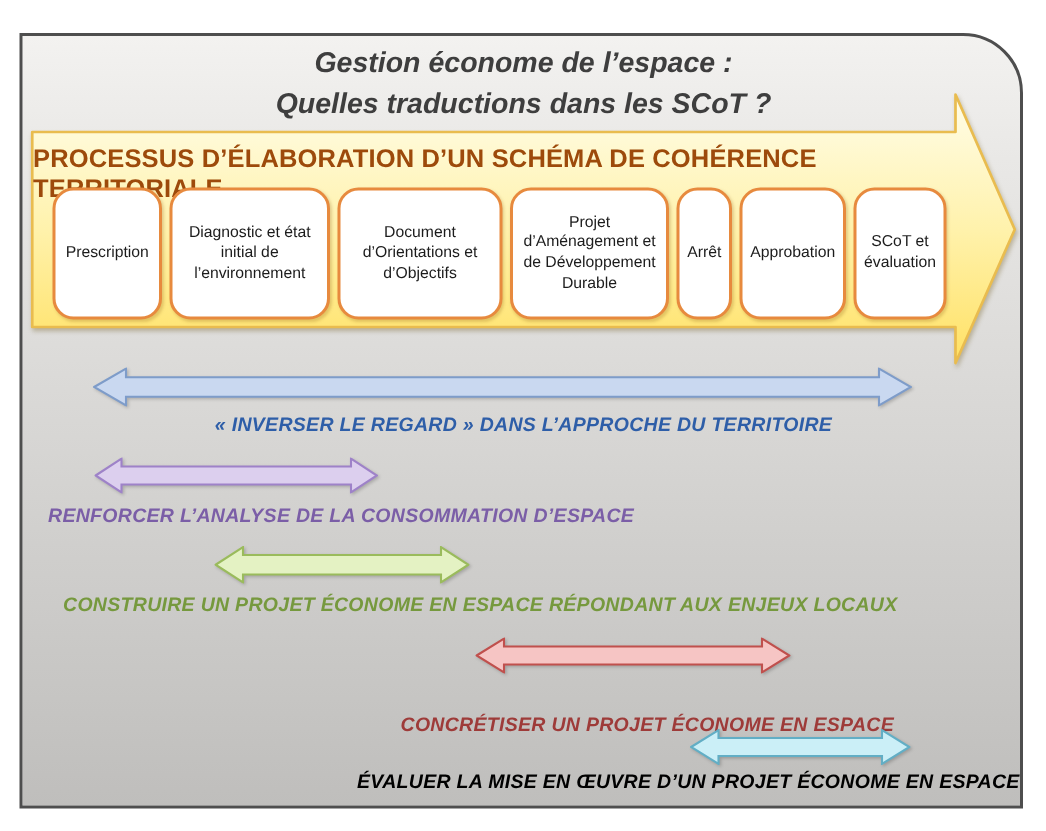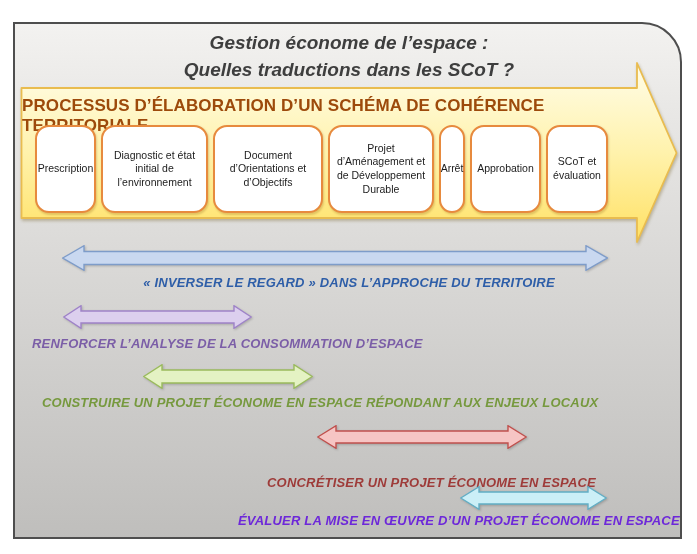--- a/index.html
+++ b/index.html
@@ -41,25 +41,25 @@
         <stop offset="0.5" stop-color="#FFF2AC"></stop>
         <stop offset="1" stop-color="#FFE164"></stop>
       </linearGradient>
     </defs>
     <path d="M 1.5 27 L 617 27 L 617 2 L 656.5 92 L 617 181 L 617 157 L 1.5 157 Z" fill="url(#yg)" stroke="#E9BC4F" stroke-width="1.8" stroke-linejoin="round"></path>
   </svg>
 
   <div class="process-header">PROCESSUS D’ÉLABORATION D’UN SCHÉMA DE COHÉRENCE TERRITORIALE</div>
 
   <div class="steps">
-    <div class="step" style="width:61px">Prescription</div>
+    <div class="step" style="width:73px">Prescription</div>
     <div class="step" style="width:107px">Diagnostic et état initial de l’environnement</div>
     <div class="step" style="width:110px">Document d’Orientations et d’Objectifs</div>
     <div class="step" style="width:106px">Projet d’Aménagement et de Développement Durable</div>
-    <div class="step" style="width:26px">Arrêt</div>
+    <div class="step" style="width:37px">Arrêt</div>
     <div class="step" style="width:71px">Approbation</div>
     <div class="step" style="width:62px">SCoT et évaluation</div>
   </div>
 
   <div>
     <svg class="theme-arrow" width="546" height="26" viewBox="0 0 546 26" style="left: 62px; top: 245px;">
         <path stroke-width="1.4" stroke-linejoin="miter" d="M 0.75 13 L 22 0.75 L 22 6.5 L 524 6.5 L 524 0.75 L 545.25 13 L 524 25.25 L 524 19.5 L 22 19.5 L 22 25.25 Z" fill="#C9D8F0" stroke="#7E9CC9"></path>
       </svg>
     <div class="theme-label centered" style="color: rgb(46, 94, 168); top: 275px; text-align: center;">« INVERSER LE REGARD » DANS L’APPROCHE DU TERRITOIRE</div>
   </div>
@@ -78,15 +78,15 @@
   <div>
     <svg class="theme-arrow" width="210" height="24" viewBox="0 0 210 24" style="left: 317px; top: 425px;">
         <path stroke-width="1.4" stroke-linejoin="miter" d="M 0.75 12 L 19 0.75 L 19 6 L 191 6 L 191 0.75 L 209.25 12 L 191 23.25 L 191 18 L 19 18 L 19 23.25 Z" fill="#F6C5C4" stroke="#C0504D"></path>
       </svg>
     <div class="theme-label" style="color: rgb(158, 59, 57); top: 475px; left: 267px;">CONCRÉTISER UN PROJET ÉCONOME EN ESPACE</div>
   </div>
   <div>
     <svg class="theme-arrow" width="147" height="24" viewBox="0 0 147 24" style="left: 460px; top: 486px;">
         <path stroke-width="1.4" stroke-linejoin="miter" d="M 0.75 12 L 19 0.75 L 19 6 L 128 6 L 128 0.75 L 146.25 12 L 128 23.25 L 128 18 L 19 18 L 19 23.25 Z" fill="#CBEFF7" stroke="#62AEC5"></path>
       </svg>
-    <div class="theme-label" style="color: #6d28d9; top: 513px; left: 238px;">ÉVALUER LA MISE EN ŒUVRE D’UN PROJET ÉCONOME EN ESPACE</div>
+    <div class="theme-label" style="color: #000000; top: 513px; left: 238px;">ÉVALUER LA MISE EN ŒUVRE D’UN PROJET ÉCONOME EN ESPACE</div>
   </div>
 </div>
 
 </body></html>

